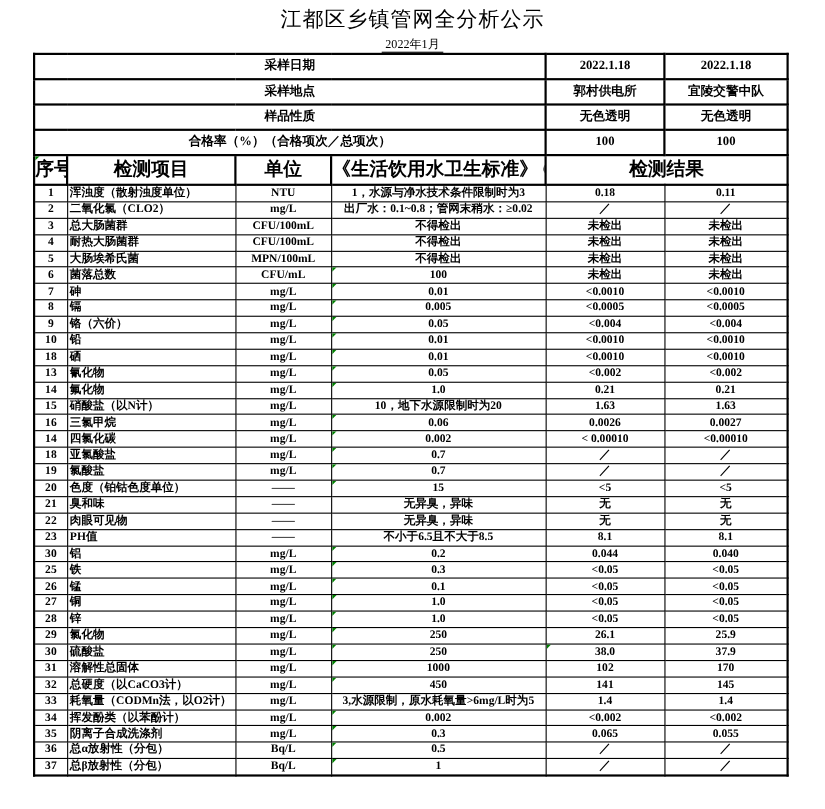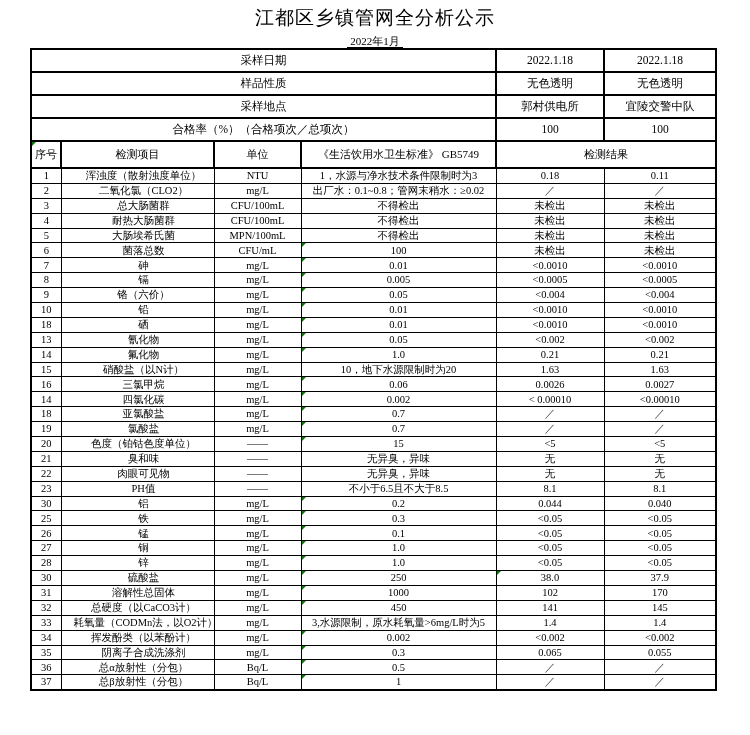--- a/index.html
+++ b/index.html
@@ -12,33 +12,34 @@
   .title {
     position: absolute; top: 5px; left: 0; width: 100%;
     text-align: center; font-size: 19px; font-weight: normal; letter-spacing: 1px;
   }
   .subtitle-row { position: absolute; top: 35px; left: 0; width: 100%; text-align: center; font-size: 11px; }
   .subtitle { display: inline-block; border-bottom: 1px solid #000; padding: 0 3px 0 3px; line-height: 1.1; text-align: right; }
   table.main {
     position: absolute; top: 48px; left: 30px; width: 685px;
     border-collapse: collapse; table-layout: fixed;
     border: 2px solid #000;
+    font-weight: bold;
   }
   td {
     border: 1px solid #000;
     padding: 0; margin: 0;
     text-align: center; vertical-align: middle;
     font-size: 10.5px; line-height: 1.1;
     white-space: nowrap; overflow: hidden;
     position: relative;
   }
   tr.info td { height: 21px; border-width: 2px; font-size: 11.5px; }
-  tr.cols td { height: 25px; border-width: 2px; font-size: 11px; }
+  tr.cols td { height: 25px; border-width: 2px; font-size: 17px; }
   tr.data td { height: 13.9px; }
-  td.item { text-align: center; padding-left: 12px; }
+  td.item { text-align: left; padding-left: 2px; }
   span.flag {
     position: absolute; top: 0; left: 0; width: 0; height: 0;
     border-top: 4px solid #008000; border-right: 4px solid transparent;
   }
 </style>
 </head>
 <body>
 
 <div class="page">
   <div class="title">江都区乡镇管网全分析公示</div>
@@ -54,28 +55,28 @@
         <col style="width:108px">
         <col style="width:112px">
     </colgroup>
     <tbody id="table-body">
         <tr class="info">
           <td colspan="4">采样日期</td>
           <td>2022.1.18</td>
           <td>2022.1.18</td>
         </tr>
         <tr class="info">
+          <td colspan="4">采样地点</td>
+          <td>郭村供电所</td>
+          <td>宜陵交警中队</td>
+        </tr>
+        <tr class="info">
           <td colspan="4">样品性质</td>
           <td>无色透明</td>
           <td>无色透明</td>
-        </tr>
-        <tr class="info">
-          <td colspan="4">采样地点</td>
-          <td>郭村供电所</td>
-          <td>宜陵交警中队</td>
         </tr>
         <tr class="info">
           <td colspan="4">合格率（%）（合格项次／总项次）</td>
           <td>100</td>
           <td>100</td>
         </tr>
         <tr class="cols">
           <td>序号<span class="flag" style="border-top-color: rgb(0, 128, 0);"></span></td>
           <td>检测项目</td>
           <td>单位</td>
@@ -292,20 +293,28 @@
         </tr>
         <tr class="data">
           <td>28</td>
           <td class="item">锌</td>
           <td>mg/L</td>
           <td>1.0<span class="flag" style="border-top-color: rgb(0, 128, 0);"></span></td>
           <td>&lt;0.05</td>
           <td>&lt;0.05</td>
         </tr>
         <tr class="data">
+          <td>29</td>
+          <td class="item">氯化物</td>
+          <td>mg/L</td>
+          <td>250<span class="flag" style="border-top-color: rgb(0, 128, 0);"></span></td>
+          <td>26.1</td>
+          <td>25.9</td>
+        </tr>
+        <tr class="data">
           <td>30</td>
           <td class="item">硫酸盐</td>
           <td>mg/L</td>
           <td>250<span class="flag" style="border-top-color: rgb(0, 128, 0);"></span></td>
           <td>38.0<span class="flag" style="border-top-color: rgb(0, 128, 0);"></span></td>
           <td>37.9</td>
         </tr>
         <tr class="data">
           <td>31</td>
           <td class="item">溶解性总固体</td>

